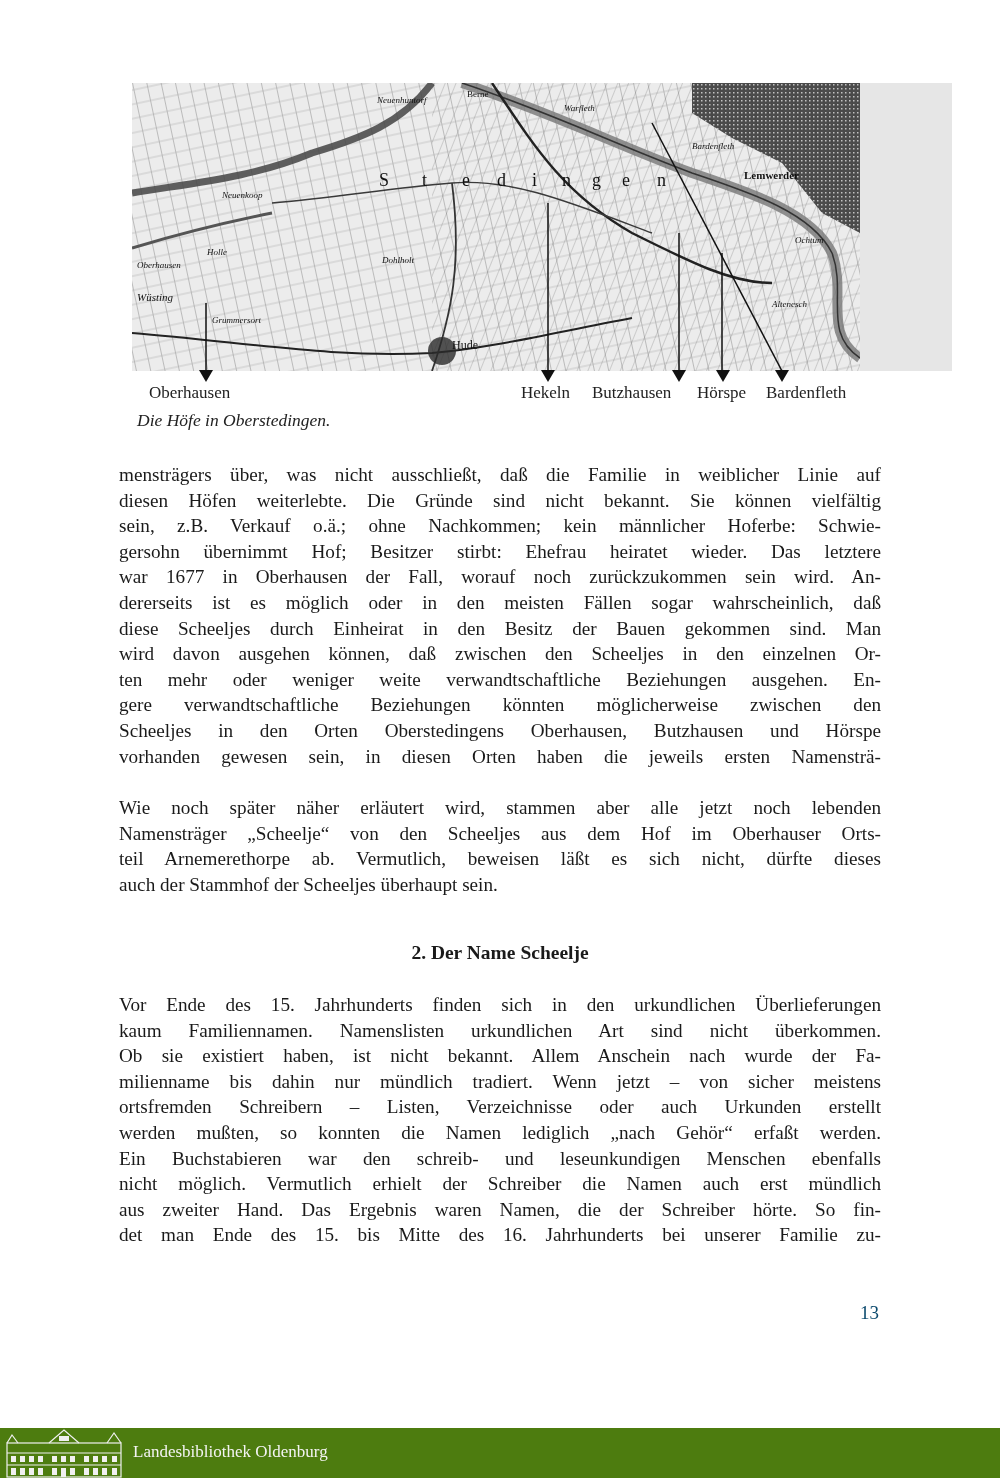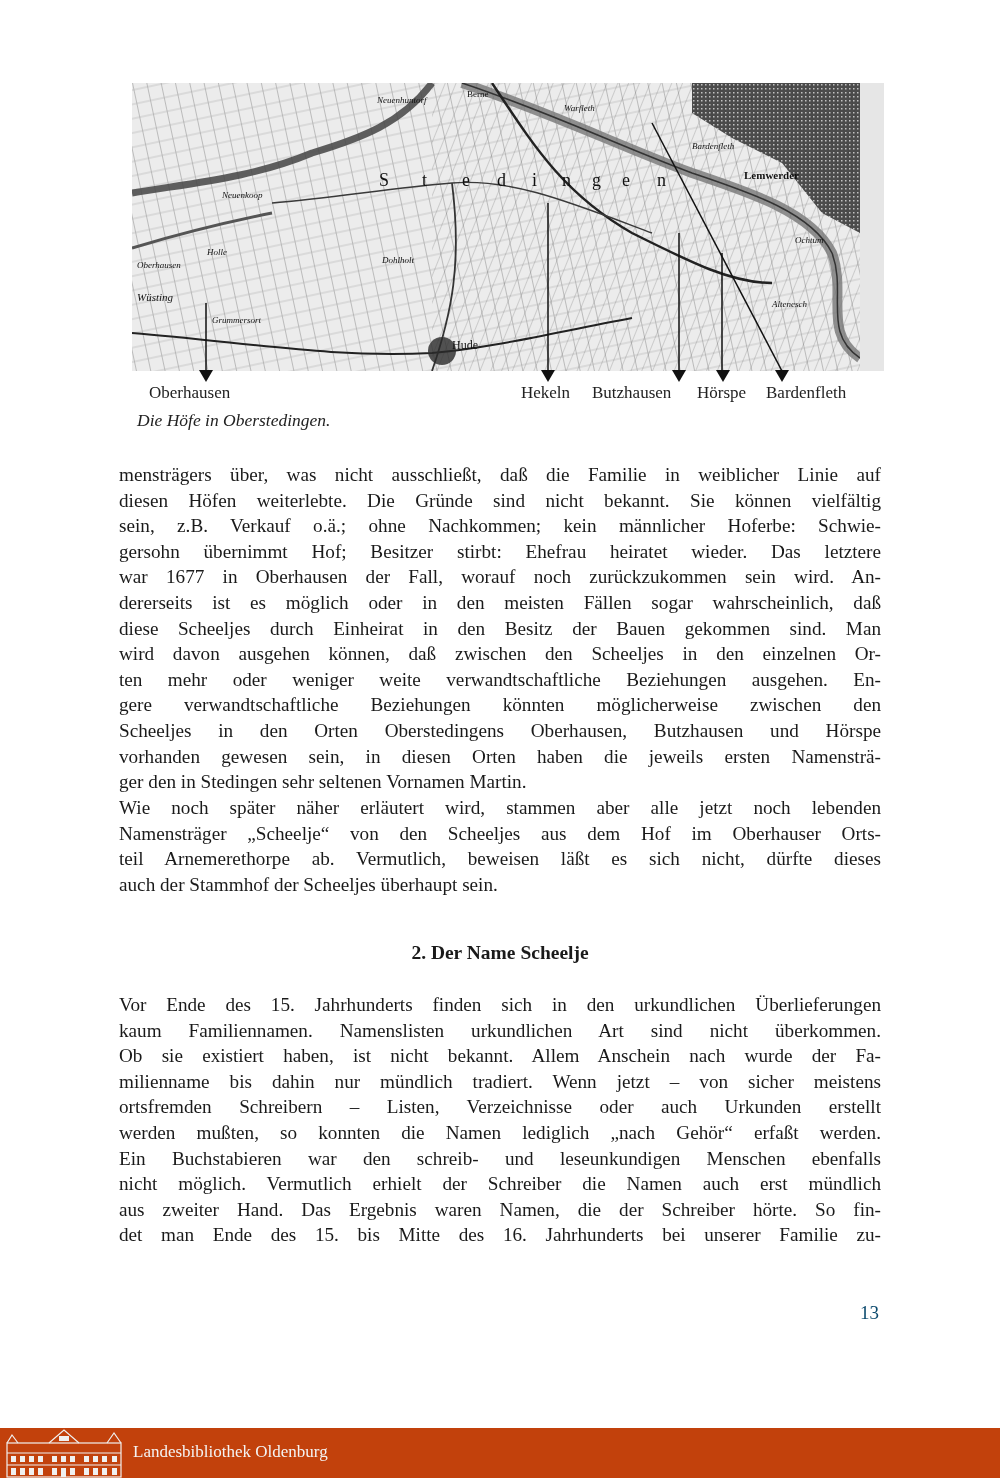--- a/index.html
+++ b/index.html
@@ -1,27 +1,27 @@
 <!DOCTYPE html>
 <html><head>
 <meta charset="utf-8">
 <style>
   html,body{margin:0;padding:0;background:#fff;}
   body{width:1000px;height:1478px;position:relative;overflow:hidden;font-family:"DejaVu Serif","Liberation Serif",serif;color:#1a1a1a;}
-  .map{position:absolute;left:132px;top:83px;width:752px;height:288px;background:#e6e6e6;overflow:hidden;}
+  .map{position:absolute;left:132px;top:83px;width:820px;height:288px;background:#e6e6e6;overflow:hidden;}
   .map svg{display:block;}
   .arrowlabels{position:absolute;top:383px;left:0;width:1000px;height:24px;font-family:"Liberation Serif","DejaVu Serif",serif;font-size:17px;color:#222;}
   .arrowlabels span{position:absolute;white-space:nowrap;}
   .caption{position:absolute;left:137px;top:410px;font-family:"Liberation Serif",serif;font-style:italic;font-size:17.5px;color:#222;}
   .body-text{position:absolute;left:119px;width:762px;font-family:"Liberation Serif",serif;font-size:19.2px;line-height:25.6px;color:#1a1a1a;text-align:justify;}
   .line{display:block;text-align:justify;text-align-last:justify;height:25.6px;white-space:nowrap;}
   .line.last{text-align-last:left;}
   .heading{position:absolute;left:0;width:1000px;top:942px;text-align:center;font-family:"Liberation Serif",serif;font-weight:bold;font-size:19.5px;color:#1a1a1a;}
   .pagenum{position:absolute;left:860px;top:1302px;font-family:"Liberation Serif",serif;font-size:19px;color:#0c4a6e;}
-  .footer{position:absolute;left:0;top:1428px;width:1000px;height:50px;background:#c2410c;}
+  .footer{position:absolute;left:0;top:1428px;width:1000px;height:50px;background:#4d7c0f;}
   .footer .logo{position:absolute;left:4px;top:1px;width:120px;height:49px;}
   .footer .name{position:absolute;left:133px;top:14px;font-family:"Liberation Serif",serif;font-size:17px;color:#f4f4f4;}
 </style>
 </head>
 <body>
 
 <div class="map">
   <svg width="728" height="288" viewBox="0 0 728 288">
     <rect width="728" height="288" fill="#ececec"></rect>
 
@@ -116,21 +116,20 @@
   <span class="line">sein, z.B. Verkauf o.ä.; ohne Nachkommen; kein männlicher Hoferbe: Schwie-</span>
   <span class="line">gersohn übernimmt Hof; Besitzer stirbt: Ehefrau heiratet wieder. Das letztere</span>
   <span class="line">war 1677 in Oberhausen der Fall, worauf noch zurückzukommen sein wird. An-</span>
   <span class="line">dererseits ist es möglich oder in den meisten Fällen sogar wahrscheinlich, daß</span>
   <span class="line">diese Scheeljes durch Einheirat in den Besitz der Bauen gekommen sind. Man</span>
   <span class="line">wird davon ausgehen können, daß zwischen den Scheeljes in den einzelnen Or-</span>
   <span class="line">ten mehr oder weniger weite verwandtschaftliche Beziehungen ausgehen. En-</span>
   <span class="line">gere verwandtschaftliche Beziehungen könnten möglicherweise zwischen den</span>
   <span class="line">Scheeljes in den Orten Oberstedingens Oberhausen, Butzhausen und Hörspe</span>
   <span class="line">vorhanden gewesen sein, in diesen Orten haben die jeweils ersten Namensträ-</span>
-  <span class="line last">ger den in Stedingen sehr seltenen Vornamen Martin.</span>
 </div>
 
 <div class="body-text" style="top:795px;">
   <span class="line">Wie noch später näher erläutert wird, stammen aber alle jetzt noch lebenden</span>
   <span class="line">Namensträger „Scheelje“ von den Scheeljes aus dem Hof im Oberhauser Orts-</span>
   <span class="line">teil Arnemerethorpe ab. Vermutlich, beweisen läßt es sich nicht, dürfte dieses</span>
   <span class="line last">auch der Stammhof der Scheeljes überhaupt sein.</span>
 </div>
 
 <div class="heading">2. Der Name Scheelje</div>

